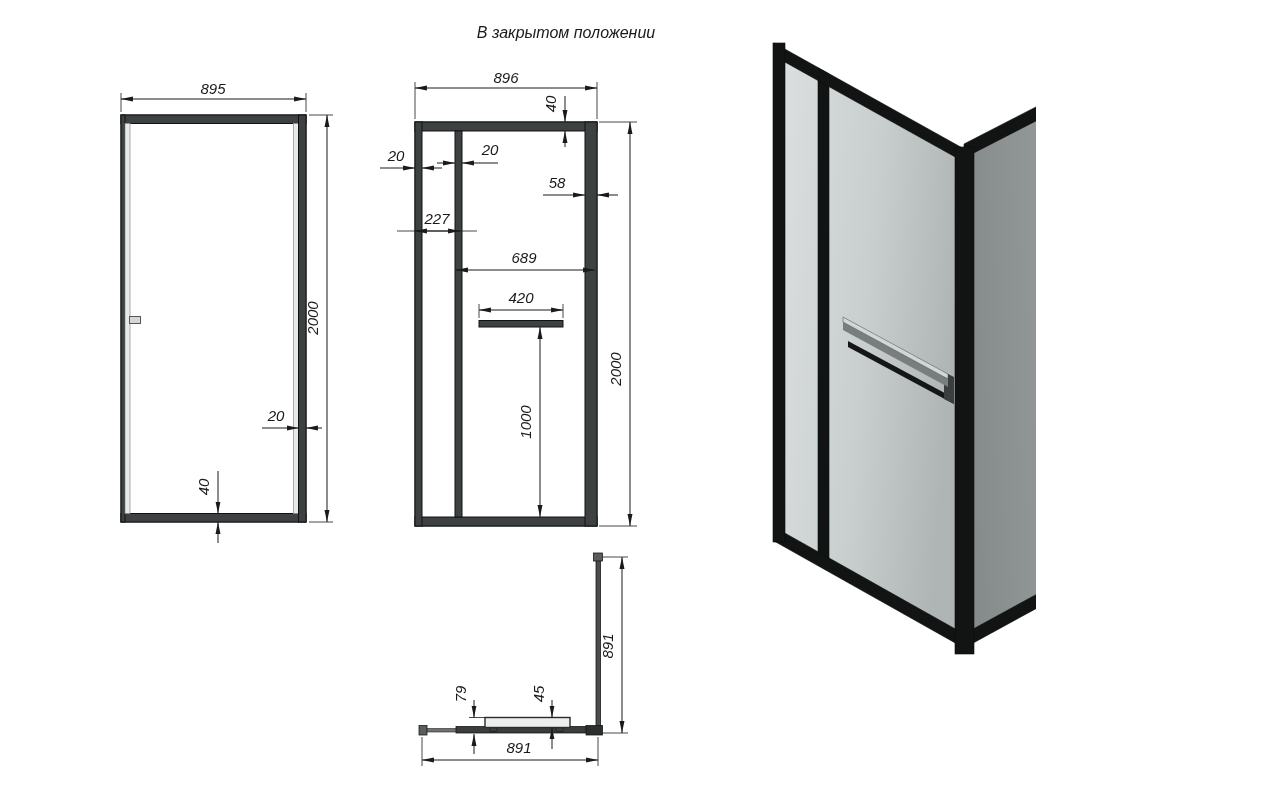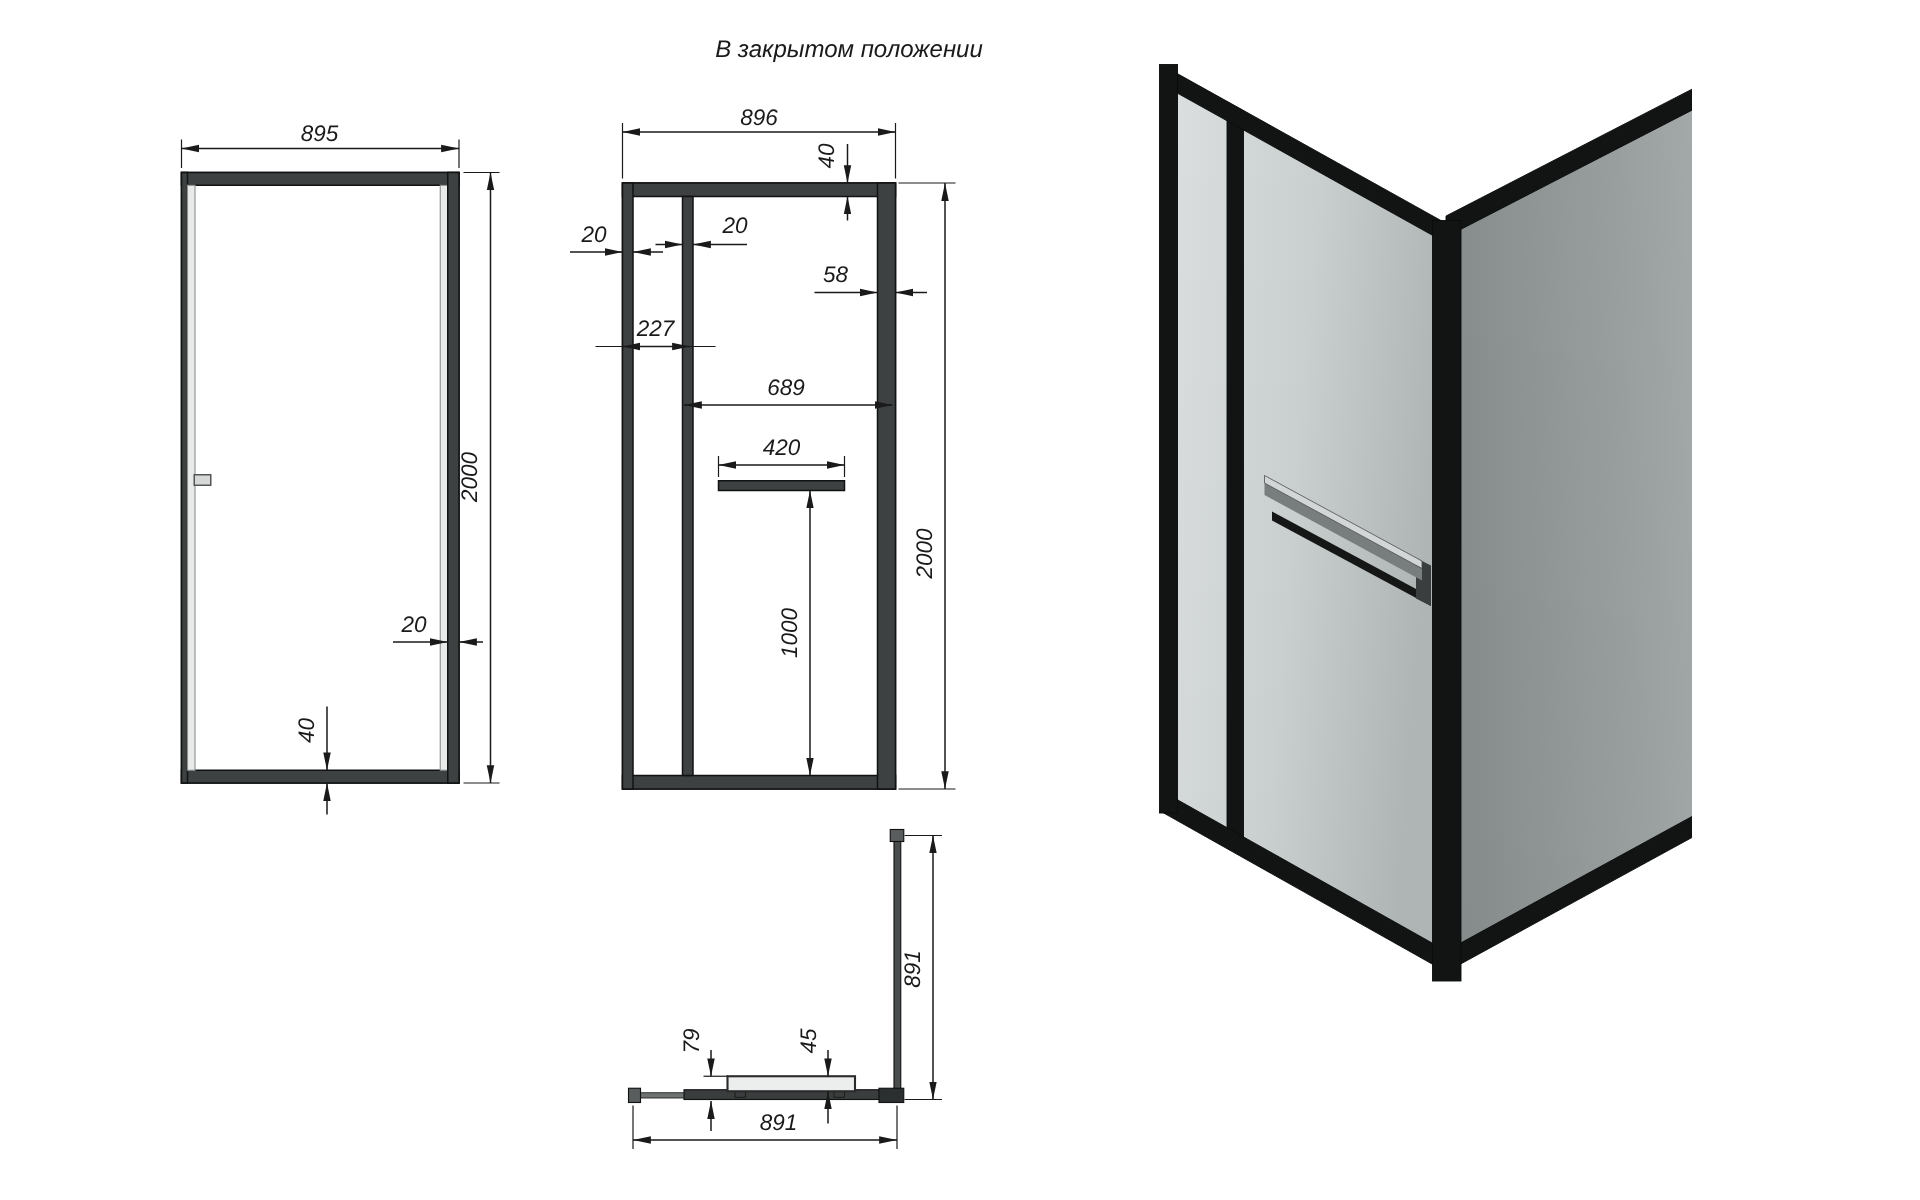--- a/index.html
+++ b/index.html
@@ -1,16 +1,16 @@
 <!DOCTYPE html>
 <html><head>
 <meta charset="utf-8">
 <style>
   html,body{margin:0;padding:0;background:#ffffff;}
-  .stage{position:relative;width:1128px;height:800px;background:#fff;overflow:hidden;
+  .stage{position:relative;width:1036px;height:800px;background:#fff;overflow:hidden;
          font-family:"Liberation Sans", sans-serif;}
   svg{display:block}
   
   .dl{stroke:#1a1a1a;stroke-width:1;fill:none;}
   .xl{stroke:#1a1a1a;stroke-width:0.8;fill:none;}
   .oln{fill:none;stroke:#15171a;stroke-width:1;}
   .bar{fill:#3e4142;stroke:#101213;stroke-width:1;}
   .lightbar{fill:#e8eaea;stroke:#8f9191;stroke-width:0.75;}
   .tab{fill:#d6d8d8;stroke:#555;stroke-width:1;}
   .dimtxt{font-family:"Liberation Sans", sans-serif;font-style:italic;font-size:15px;

